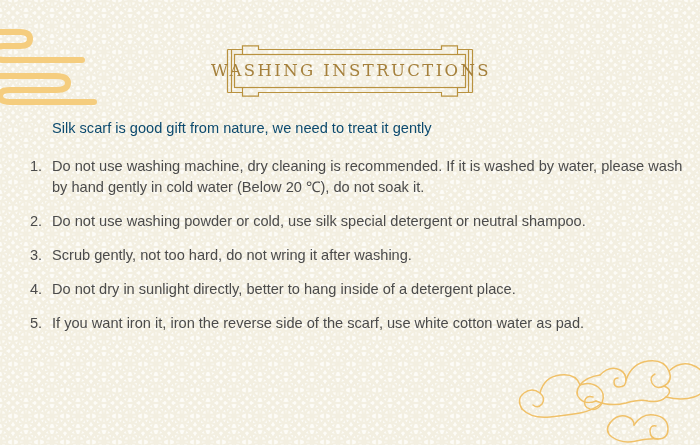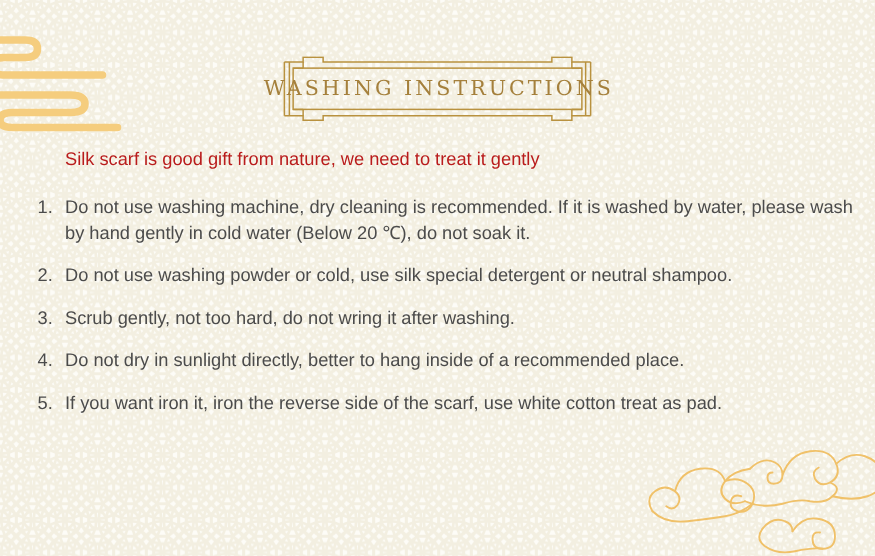--- a/index.html
+++ b/index.html
@@ -93,21 +93,21 @@
     position: absolute;
     left: 0;
     top: 118px;
     width: 700px;
   }
 
   #intro-line {
     margin: 0 0 0 52px;
     padding: 0;
     font-size: 14.6px;
-    color: #b91c1c;
+    color: #0c4a6e;
     line-height: 20px;
     width: 620px;
   }
 
   #instruction-list {
     margin: 18px 0 0 0;
     padding: 0;
     list-style: none;
   }
   .instruction-item {
@@ -246,24 +246,24 @@
         <span class="item-text">Do not use washing powder or cold, use silk special detergent or neutral shampoo.</span>
       </li>
 
       <li class="instruction-item">
         <span class="item-number">3.</span>
         <span class="item-text">Scrub gently, not too hard, do not wring it after washing.</span>
       </li>
 
       <li class="instruction-item">
         <span class="item-number">4.</span>
-        <span class="item-text">Do not dry in sunlight directly, better to hang inside of a recommended place.</span>
+        <span class="item-text">Do not dry in sunlight directly, better to hang inside of a detergent place.</span>
       </li>
 
       <li class="instruction-item">
         <span class="item-number">5.</span>
-        <span class="item-text">If you want iron it, iron the reverse side of the scarf, use white cotton treat as pad.</span>
+        <span class="item-text">If you want iron it, iron the reverse side of the scarf, use white cotton water as pad.</span>
       </li>
 
     </ol>
   </div>
 
 </div>
 
 </body></html>

